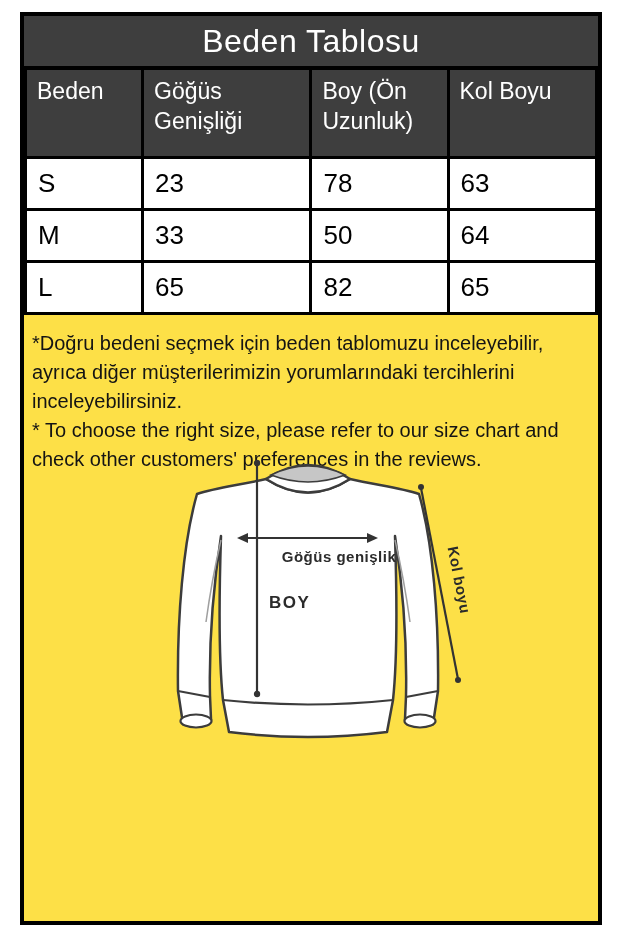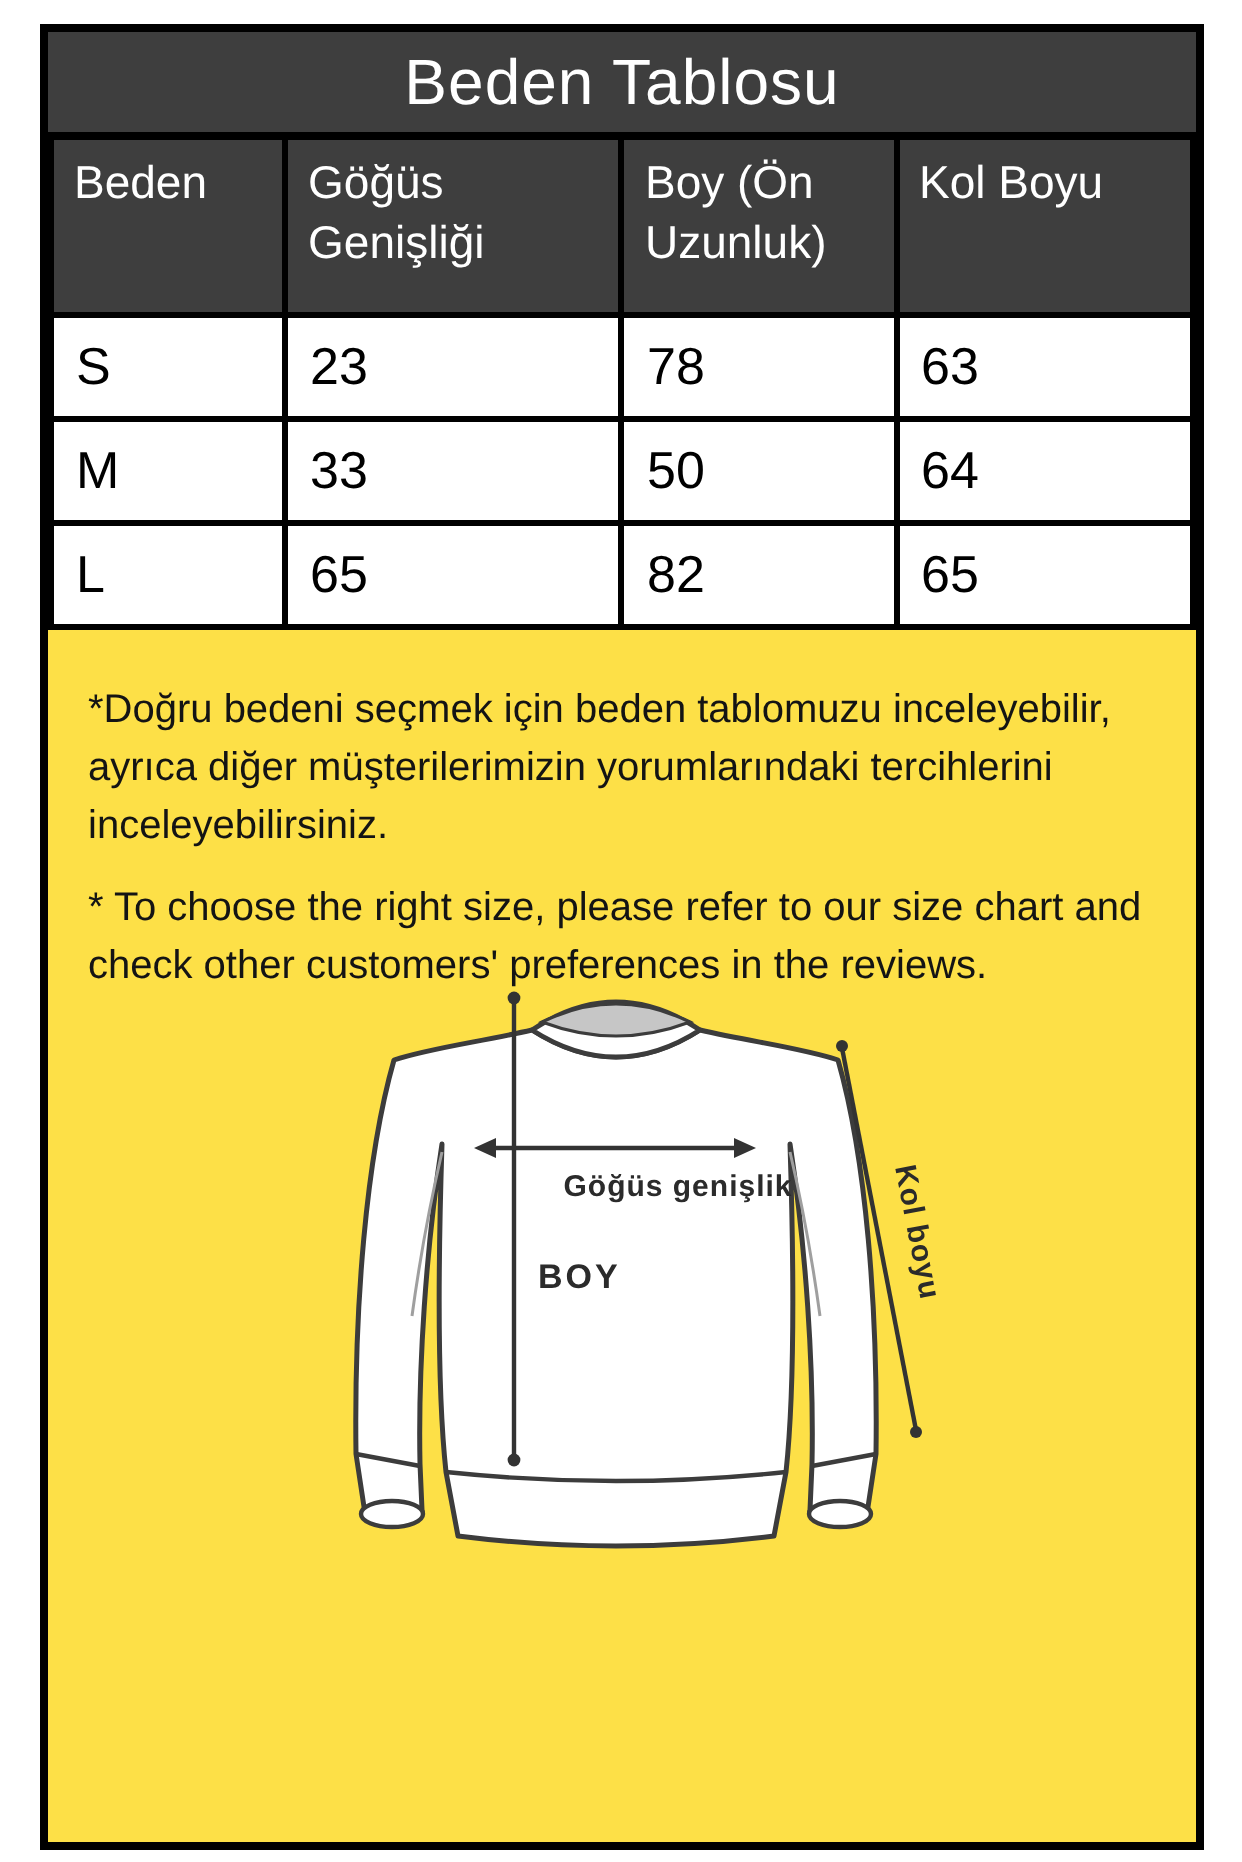--- a/index.html
+++ b/index.html
@@ -23,21 +23,21 @@
   .size-table th {
     background:var(--header-bg,#3e3e3e); color:var(--header-text,#fff);
     font-weight:normal; font-size:23px; text-align:left; vertical-align:top;
     padding:6px 4px 0 10px; height:80px; line-height:30px;
   }
   .size-table td {
     font-size:26px; color:#000; padding:0 0 0 11px; height:49px;
     vertical-align:middle; background:#fff;
   }
   .notes { padding:14px 8px 0 8px; font-size:20px; line-height:29px; color:var(--text,#141414); }
-  .notes p { margin:12px; white-space:pre-line; }
+  .notes p { margin:0; white-space:pre-line; }
   .mb-lg { margin-bottom:22px; }
   .mb-sm { margin-bottom:14px; }
   .diagram { margin:-26px 16px 0 141px; width:310px; height:300px; }
   .diagram svg { display:block; }
   .d-label { font-family:"Liberation Sans", sans-serif; font-weight:bold; fill:#2b2b2b; }
 </style>
 </head>
 <body>
 
 <div class="box">

